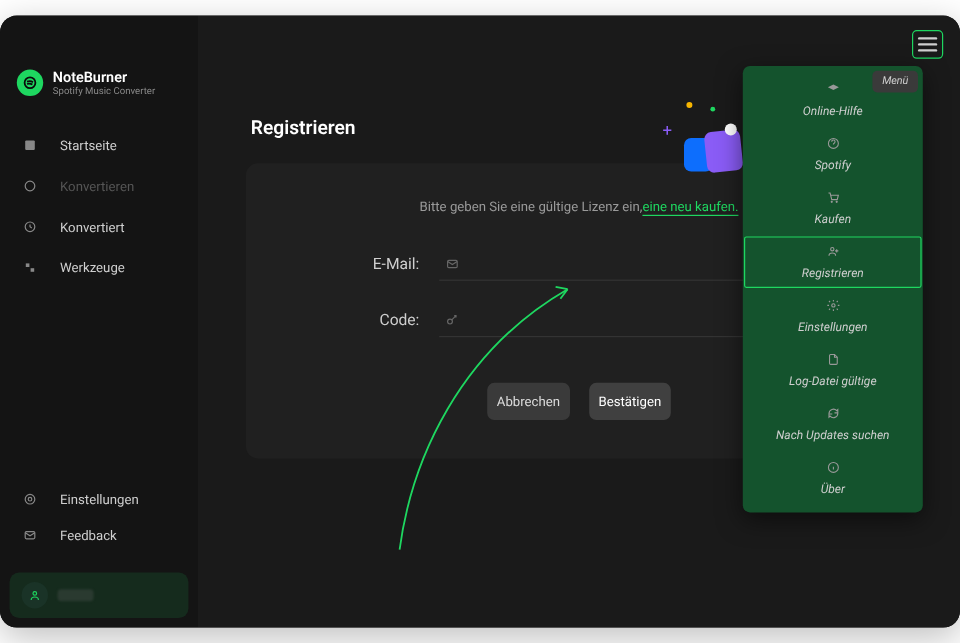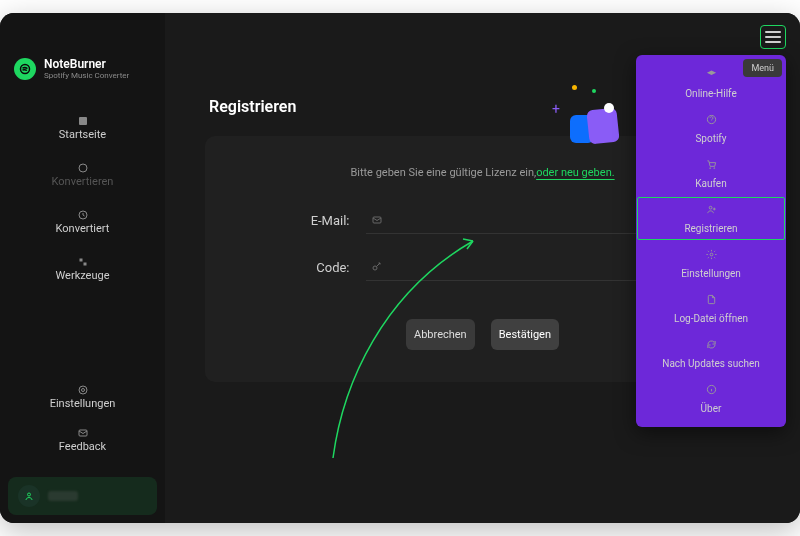--- a/index.html
+++ b/index.html
@@ -9,21 +9,21 @@
   .dot { width: 10px; height: 10px; border-radius: 50%; }
   .dot.r { background: #ff5f57; } .dot.y { background: #febc2e; } .dot.g { background: #28c840; }
 
   .sidebar { position: absolute; left: 0; top: 0; bottom: 0; width: 165px; background: #141414; padding-top: 44px; display: flex; flex-direction: column; }
   .brand { display: flex; align-items: center; gap: 8px; padding: 0 14px 20px; }
   .brand-logo { width: 22px; height: 22px; border-radius: 50%; background: #1ed760; display:flex; align-items:center; justify-content:center; }
   .brand-txt .name { color: #fff; font-size: 12px; font-weight: 600; }
   .brand-txt .sub { color: #8a8a8a; font-size: 8px; }
 
   .nav { display: flex; flex-direction: column; gap: 4px; padding: 6px 8px; }
-  .nav-item, .bottom-item { display: flex; align-items: center; gap: 0; padding: 8px 10px; color: #cfcfcf; font-size: 11px; border-radius: 6px; cursor: pointer; flex-direction: column; }
+  .nav-item, .bottom-item { display: flex; align-items: center; gap: 18px; padding: 8px 10px; color: #cfcfcf; font-size: 11px; border-radius: 6px; cursor: pointer; }
   .nav-item.dim { color: #555; }
   .nav-ico { width: 14px; height: 14px; display:flex; align-items:center; justify-content:center; color:#888; }
 
   .sidebar-bottom { margin-top: auto; padding: 6px 8px 8px; }
   .account-pill { margin: 8px; height: 38px; background: rgba(30,215,96,0.12); border-radius: 8px; display:flex; align-items:center; padding:0 10px; gap:8px; }
   .avatar-circ { width: 22px; height: 22px; border-radius: 50%; background: #1a3327; display:flex; align-items:center; justify-content:center; color:#1ed760; }
   .blur-name { width: 30px; height: 10px; background: #2a3a30; border-radius:3px; filter: blur(1px); }
 
   .main { position: absolute; left: 165px; right: 0; top: 0; bottom: 0; background: #1a1a1a; padding: 28px 40px 24px; overflow:hidden; }
   .hamburger { position: absolute; top: 12px; right: 14px; width: 26px; height: 24px; border: 1.5px solid #1ed760; border-radius: 4px; display:flex; flex-direction:column; justify-content:center; gap:3px; padding:0 4px; cursor:pointer; }
@@ -40,21 +40,21 @@
   .finput { flex: 0 0 300px; display:flex; align-items:center; gap:8px; border-bottom:1px solid #333; padding:6px 4px; }
   .finput input { flex:1; background:transparent; border:0; outline:0; color:#cfcfcf; font-size:11px; }
   .finput .pico { color:#666; width:14px; height:14px; display:flex; align-items:center; justify-content:center; }
 
   .btn-row { display:flex; justify-content:center; gap: 16px; margin-top: 38px; }
   .btn { padding: 9px 8px; border-radius: 6px; font-size: 11px; border:0; cursor:pointer; }
   .btn.cancel { background:#3a3a3a; color:#ddd; }
   .btn.confirm { background:#404040; color:#fff; }
 
   
-  .menu { position:absolute; top: 42px; right: 14px; width: 150px; background:#6d28d9; border-radius: 6px; padding: 6px 0; box-shadow: 0 6px 20px rgba(0,0,0,0.5); }
+  .menu { position:absolute; top: 42px; right: 31px; width: 150px; background:#14532d; border-radius: 6px; padding: 6px 0; box-shadow: 0 6px 20px rgba(0,0,0,0.5); font-style: italic; }
   .menu-badge { position:absolute; top: 4px; right: 4px; background:#3a3a3a; color:#cfcfcf; font-size:9px; padding:4px 8px; border-radius:4px; }
   .menu-item { display:flex; align-items:center; gap:8px; padding: 7px 12px; color:#cfcfcf; font-size: 10px; cursor:pointer; position:relative;flex-direction:column; }
   .menu-item.hl { outline:1.5px solid #1ed760; outline-offset:-2px; border-radius:3px; }
   .mico { width:12px; height:12px; color:#999; display:flex; align-items:center; justify-content:center; }
 
   
   .deco { position:absolute; top: 70px; right: 172px; width: 80px; height: 60px; pointer-events:none; }
   .deco .b1 { position:absolute; width:30px; height:34px; background:#8a5cf6; border-radius:6px; right:10px; bottom:0; transform:rotate(-6deg); }
   .deco .b2 { position:absolute; width:24px; height:28px; background:#0d6efd; border-radius:6px; right:34px; bottom:0; }
   .deco .b3 { position:absolute; width:10px; height:10px; background:#fff; border-radius:50%; right:14px; top:20px; }
@@ -170,21 +170,21 @@
         <div class="b3"></div>
       <div class="p1">+</div>
         <div class="p2"></div>
         <div class="p3"></div>
     </div>
 
     <h2 class="page-title">Registrieren</h2>
 
     <div class="card">
       <div class="card-help">
-        <span>Bitte geben Sie eine gültige Lizenz ein,</span><a href="#">oder neu geben.</a>
+        <span>Bitte geben Sie eine gültige Lizenz ein,</span><a href="#">eine neu kaufen.</a>
       </div>
 
       <div class="frow">
         <div class="flabel">E-Mail:</div>
         <div class="finput">
           <span class="pico">
               <svg width="12" height="12" viewBox="0 0 24 24" fill="none" stroke="currentColor" stroke-width="2">
                 <rect x="4" y="6" width="16" height="12" rx="2"></rect>
                 <path d="M4 8l8 5 8-5"></path>
               </svg>
@@ -259,21 +259,21 @@
           </span>
           <span>Einstellungen</span>
         </div>
       <div class="menu-item">
           <span class="mico">
             <svg width="11" height="11" viewBox="0 0 24 24" fill="none" stroke="currentColor" stroke-width="2">
               <path d="M14 3H7a2 2 0 00-2 2v14a2 2 0 002 2h10a2 2 0 002-2V8z"></path>
               <path d="M14 3v5h5"></path>
             </svg>
           </span>
-          <span>Log-Datei öffnen</span>
+          <span>Log-Datei gültige</span>
         </div>
       <div class="menu-item">
           <span class="mico">
             <svg width="11" height="11" viewBox="0 0 24 24" fill="none" stroke="currentColor" stroke-width="2">
               <path d="M4 12a8 8 0 0114-5l2-2v6h-6M20 12a8 8 0 01-14 5l-2 2v-6h6"></path>
             </svg>
           </span>
           <span>Nach Updates suchen</span>
         </div>
       <div class="menu-item">

